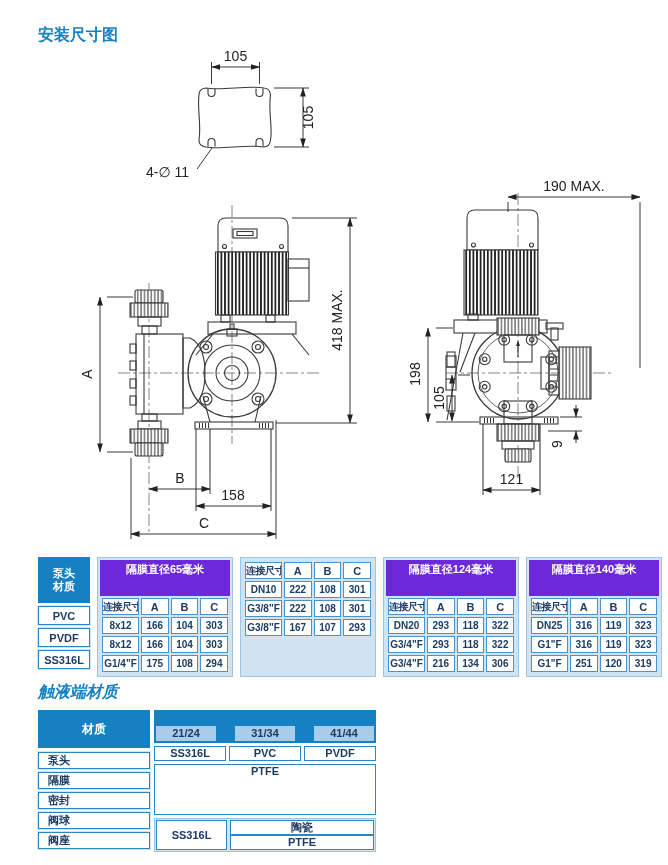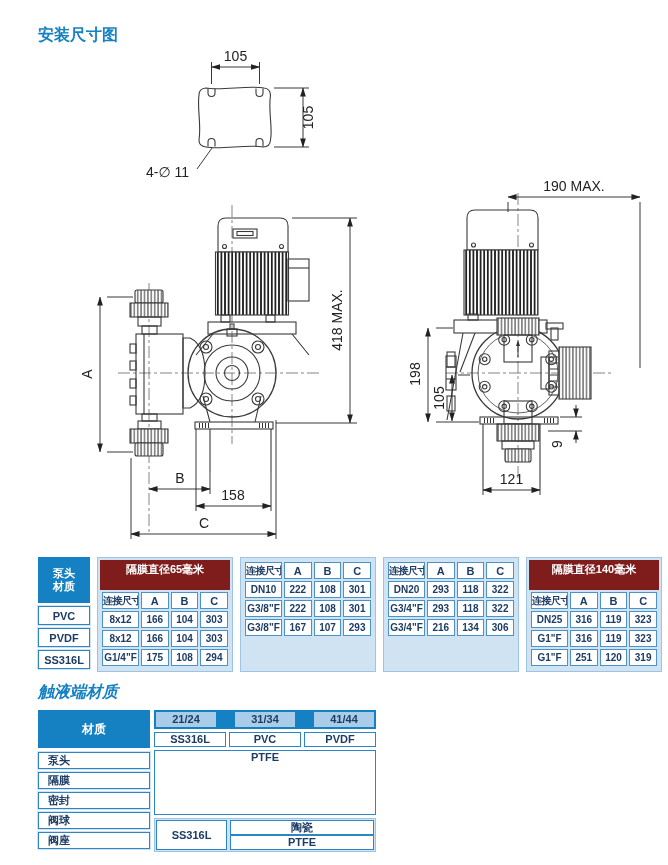--- a/index.html
+++ b/index.html
@@ -12,40 +12,40 @@
 
   
   .t1{position:absolute;left:38px;top:557px;display:flex;gap:7px;}
   .t1col{width:52px;display:flex;flex-direction:column;}
   .t1corner{height:44px;background:#1581c2;border:1px solid #1581c2;color:#fff;font-weight:bold;
             font-size:11px;line-height:1.2;display:flex;flex-direction:column;align-items:center;
             justify-content:center;margin-bottom:3px;}
   .t1lab{height:17px;margin-bottom:3px;background:#fff;border:1px solid #2e85c4;outline:1px solid #cfe3f3;
          display:flex;align-items:center;justify-content:center;font-weight:bold;font-size:11px;}
   .grp{width:136px;background:#cfe3f3;border:1px solid #9ec4e4;padding:2px;box-sizing:border-box;}
-  .ghead{background:#7f1d1d;color:#fff;font-weight:bold;font-size:11px;height:30px;line-height:18px;
+  .ghead{background:#6d28d9;color:#fff;font-weight:bold;font-size:11px;height:36px;line-height:18px;
          text-align:center;white-space:nowrap;}
   table.g{border-collapse:separate;border-spacing:2px;width:100%;table-layout:fixed;margin:0;}
   table.g td{background:#fff;border:1px solid #4a92c8;text-align:center;height:15px;
              font-size:10px;font-weight:bold;color:#1d3c64;padding:0;overflow:hidden;white-space:nowrap;}
   table.g col.c0{width:37px;}
   table.g td.cs{font-size:10px;letter-spacing:-0.5px;}
   table.g td.hd{font-size:11px;}
 
   
   .t2{position:absolute;left:38px;top:710px;display:flex;gap:4px;}
   .t2col{width:112px;display:flex;flex-direction:column;}
   .t2corner{height:36px;background:#1581c2;border:1px solid #1581c2;color:#fff;font-weight:bold;
             font-size:12px;display:flex;align-items:center;justify-content:center;margin-bottom:4px;}
   .t2lab{height:15px;margin-bottom:3px;background:#fff;border:1px solid #2e85c4;outline:1px solid #cfe3f3;
          display:flex;align-items:center;font-weight:bold;font-size:11px;padding-left:9px;}
   .t2r{width:222px;display:flex;flex-direction:column;}
   .stdwrap{background:#1581c2;padding:2px;margin-bottom:3px;}
   .stdhead{color:#fff;font-weight:bold;font-size:12px;text-align:center;height:16px;line-height:16px;}
-  .models{display:flex;gap:19px;margin-top:0;}
+  .models{display:flex;gap:19px;margin-top:14px;}
   .mcell{flex:1;background:#a9cce9;color:#1d3c64;font-weight:bold;font-size:11px;text-align:center;
          height:15px;line-height:15px;}
   .r3{display:flex;gap:3px;margin-bottom:3px;}
   .wcell{background:#fff;border:1px solid #2e85c4;height:13px;line-height:13px;font-size:11px;
          font-weight:bold;color:#1d3c64;text-align:center;flex:1;}
   .wide{margin-bottom:3px;}
   .vgrp{display:flex;gap:3px;background:#cfe3f3;border:1px solid #9ec4e4;padding:1px;}
   .vleft{width:69px;background:#fff;border:1px solid #2e85c4;display:flex;align-items:center;
          justify-content:center;font-size:11px;font-weight:bold;}
   .vright{flex:1;display:flex;flex-direction:column;gap:0;}
@@ -349,20 +349,21 @@
               <td>G3/8"F</td>
             <td>167</td>
             <td>107</td>
             <td>293</td>
             </tr>
       </tbody>
         </table>
     </div>
 
     <div class="grp">
+      <div class="ghead">隔膜直径124毫米</div>
       <table class="g">
           <colgroup>
             <col class="c0">
             <col>
             <col>
             <col>
           </colgroup>
         <tbody>
             <tr>
               <td class="cs">连接尺寸</td>

